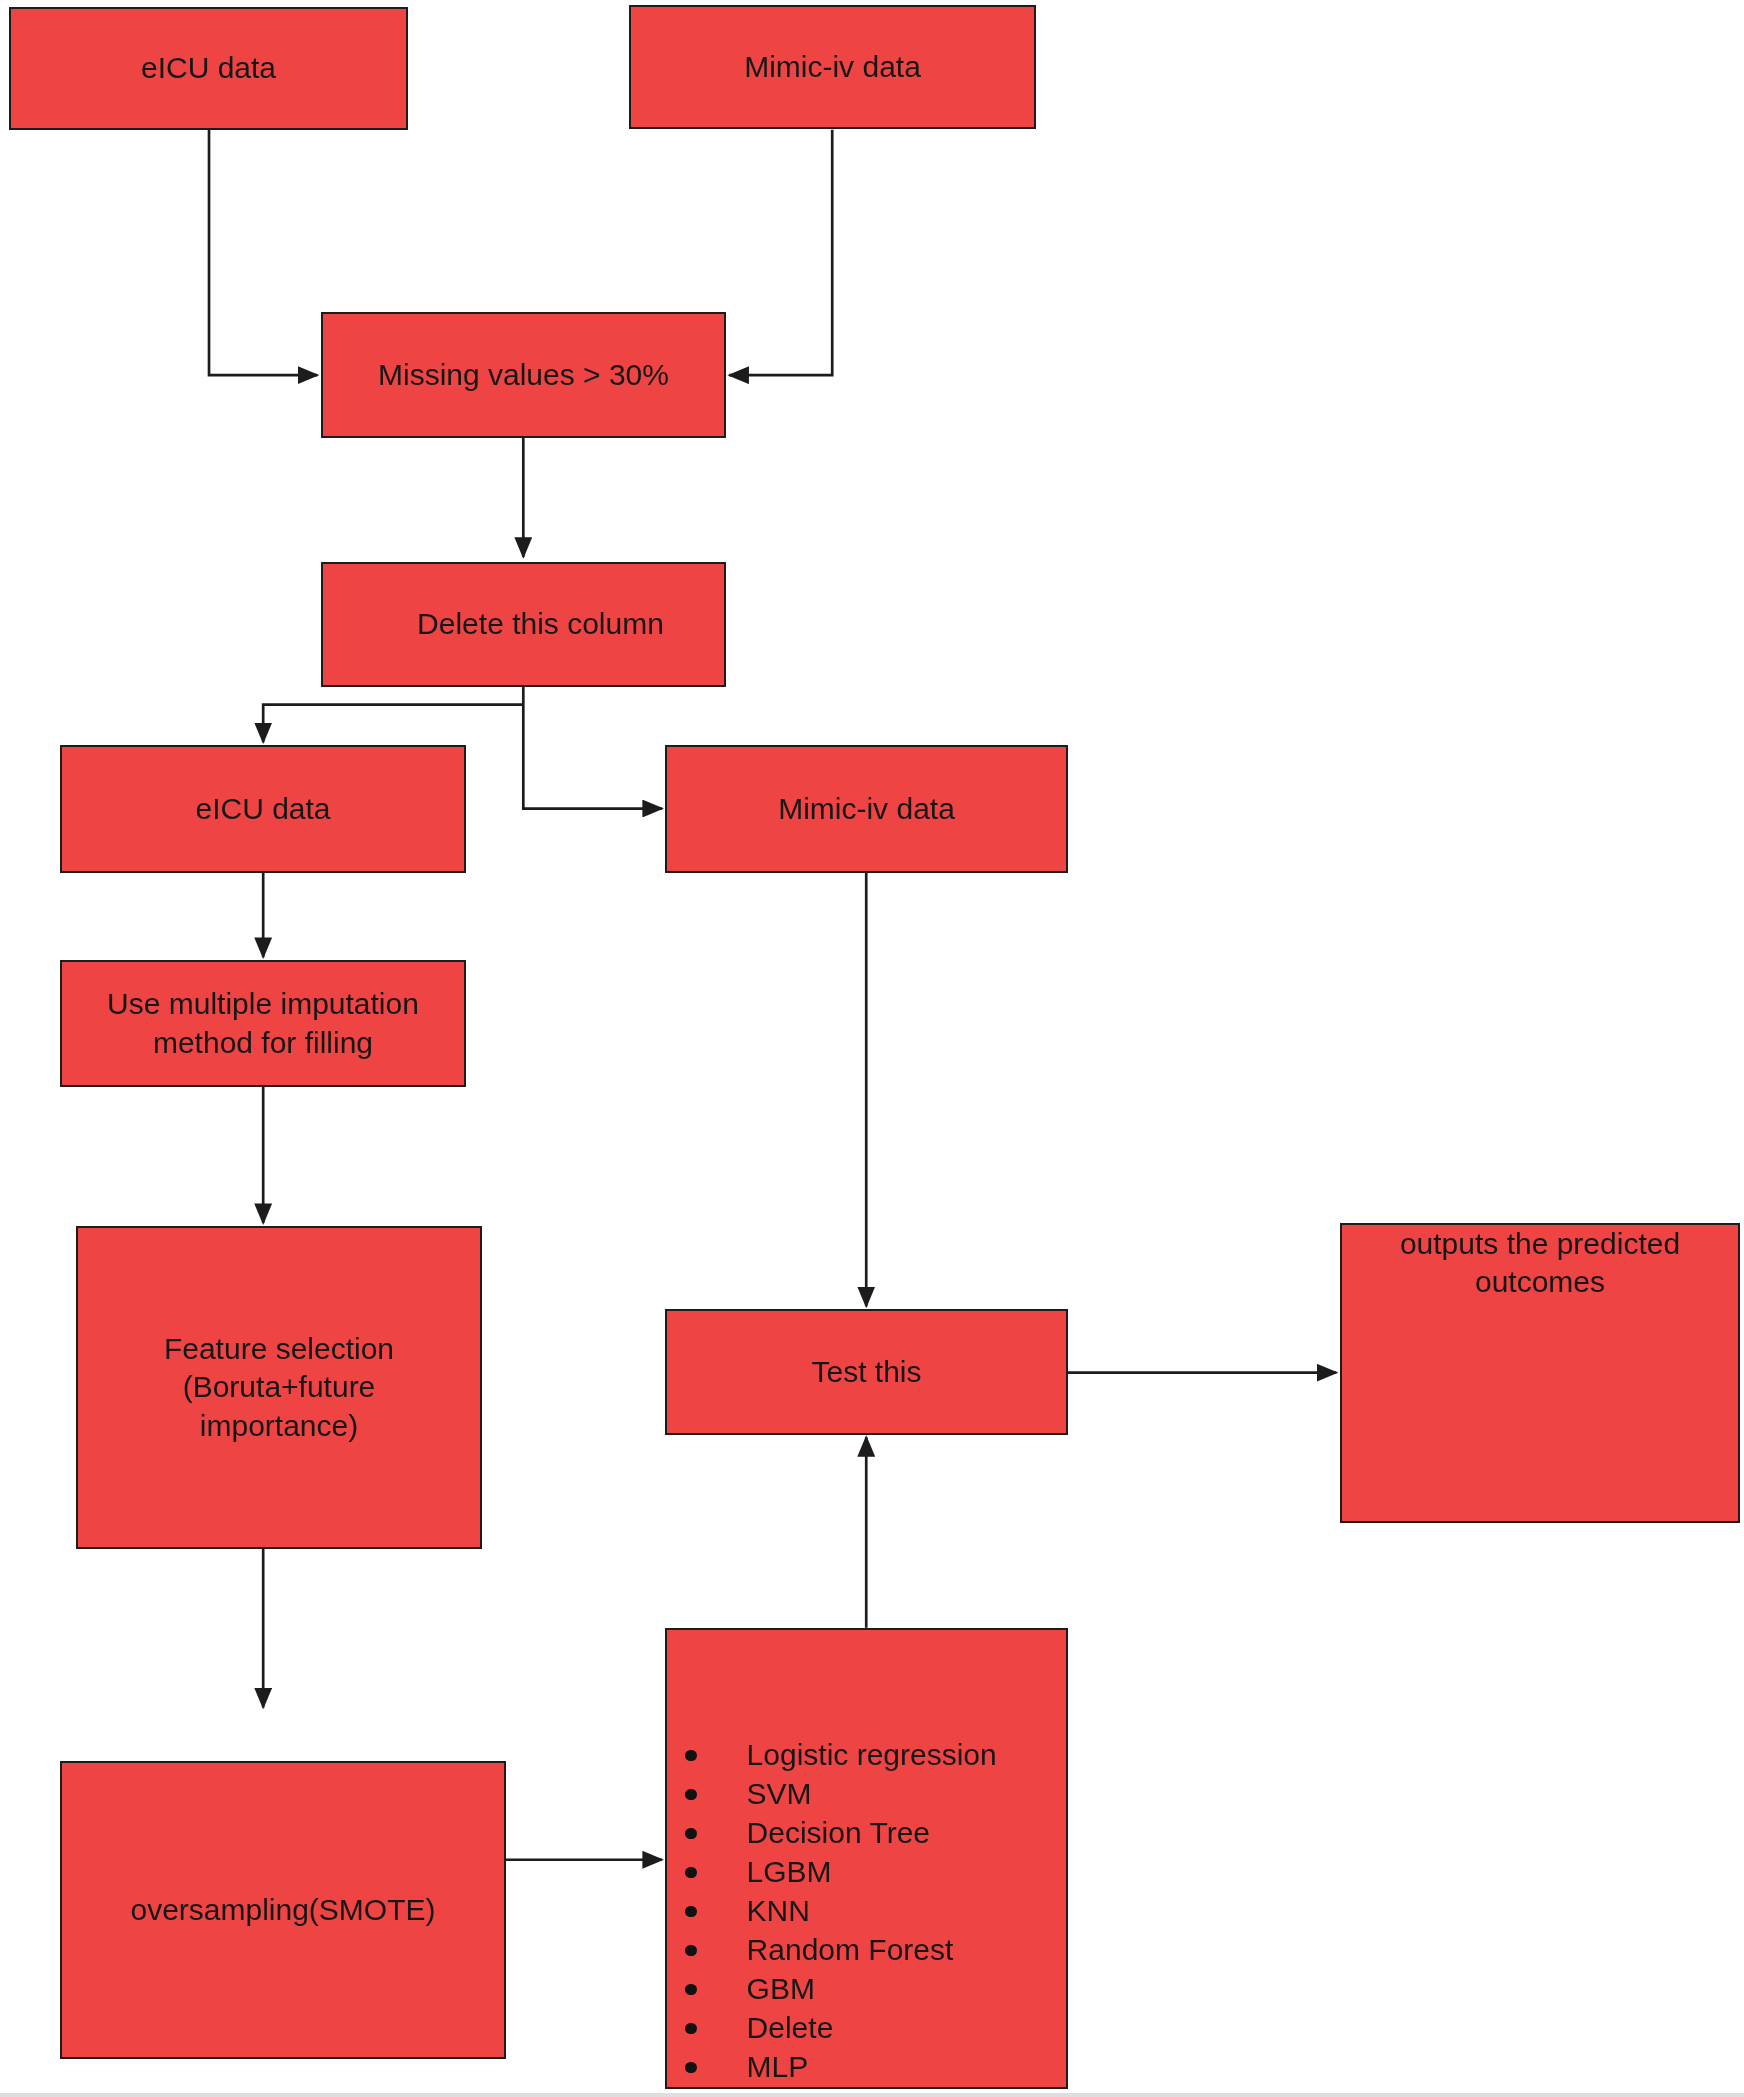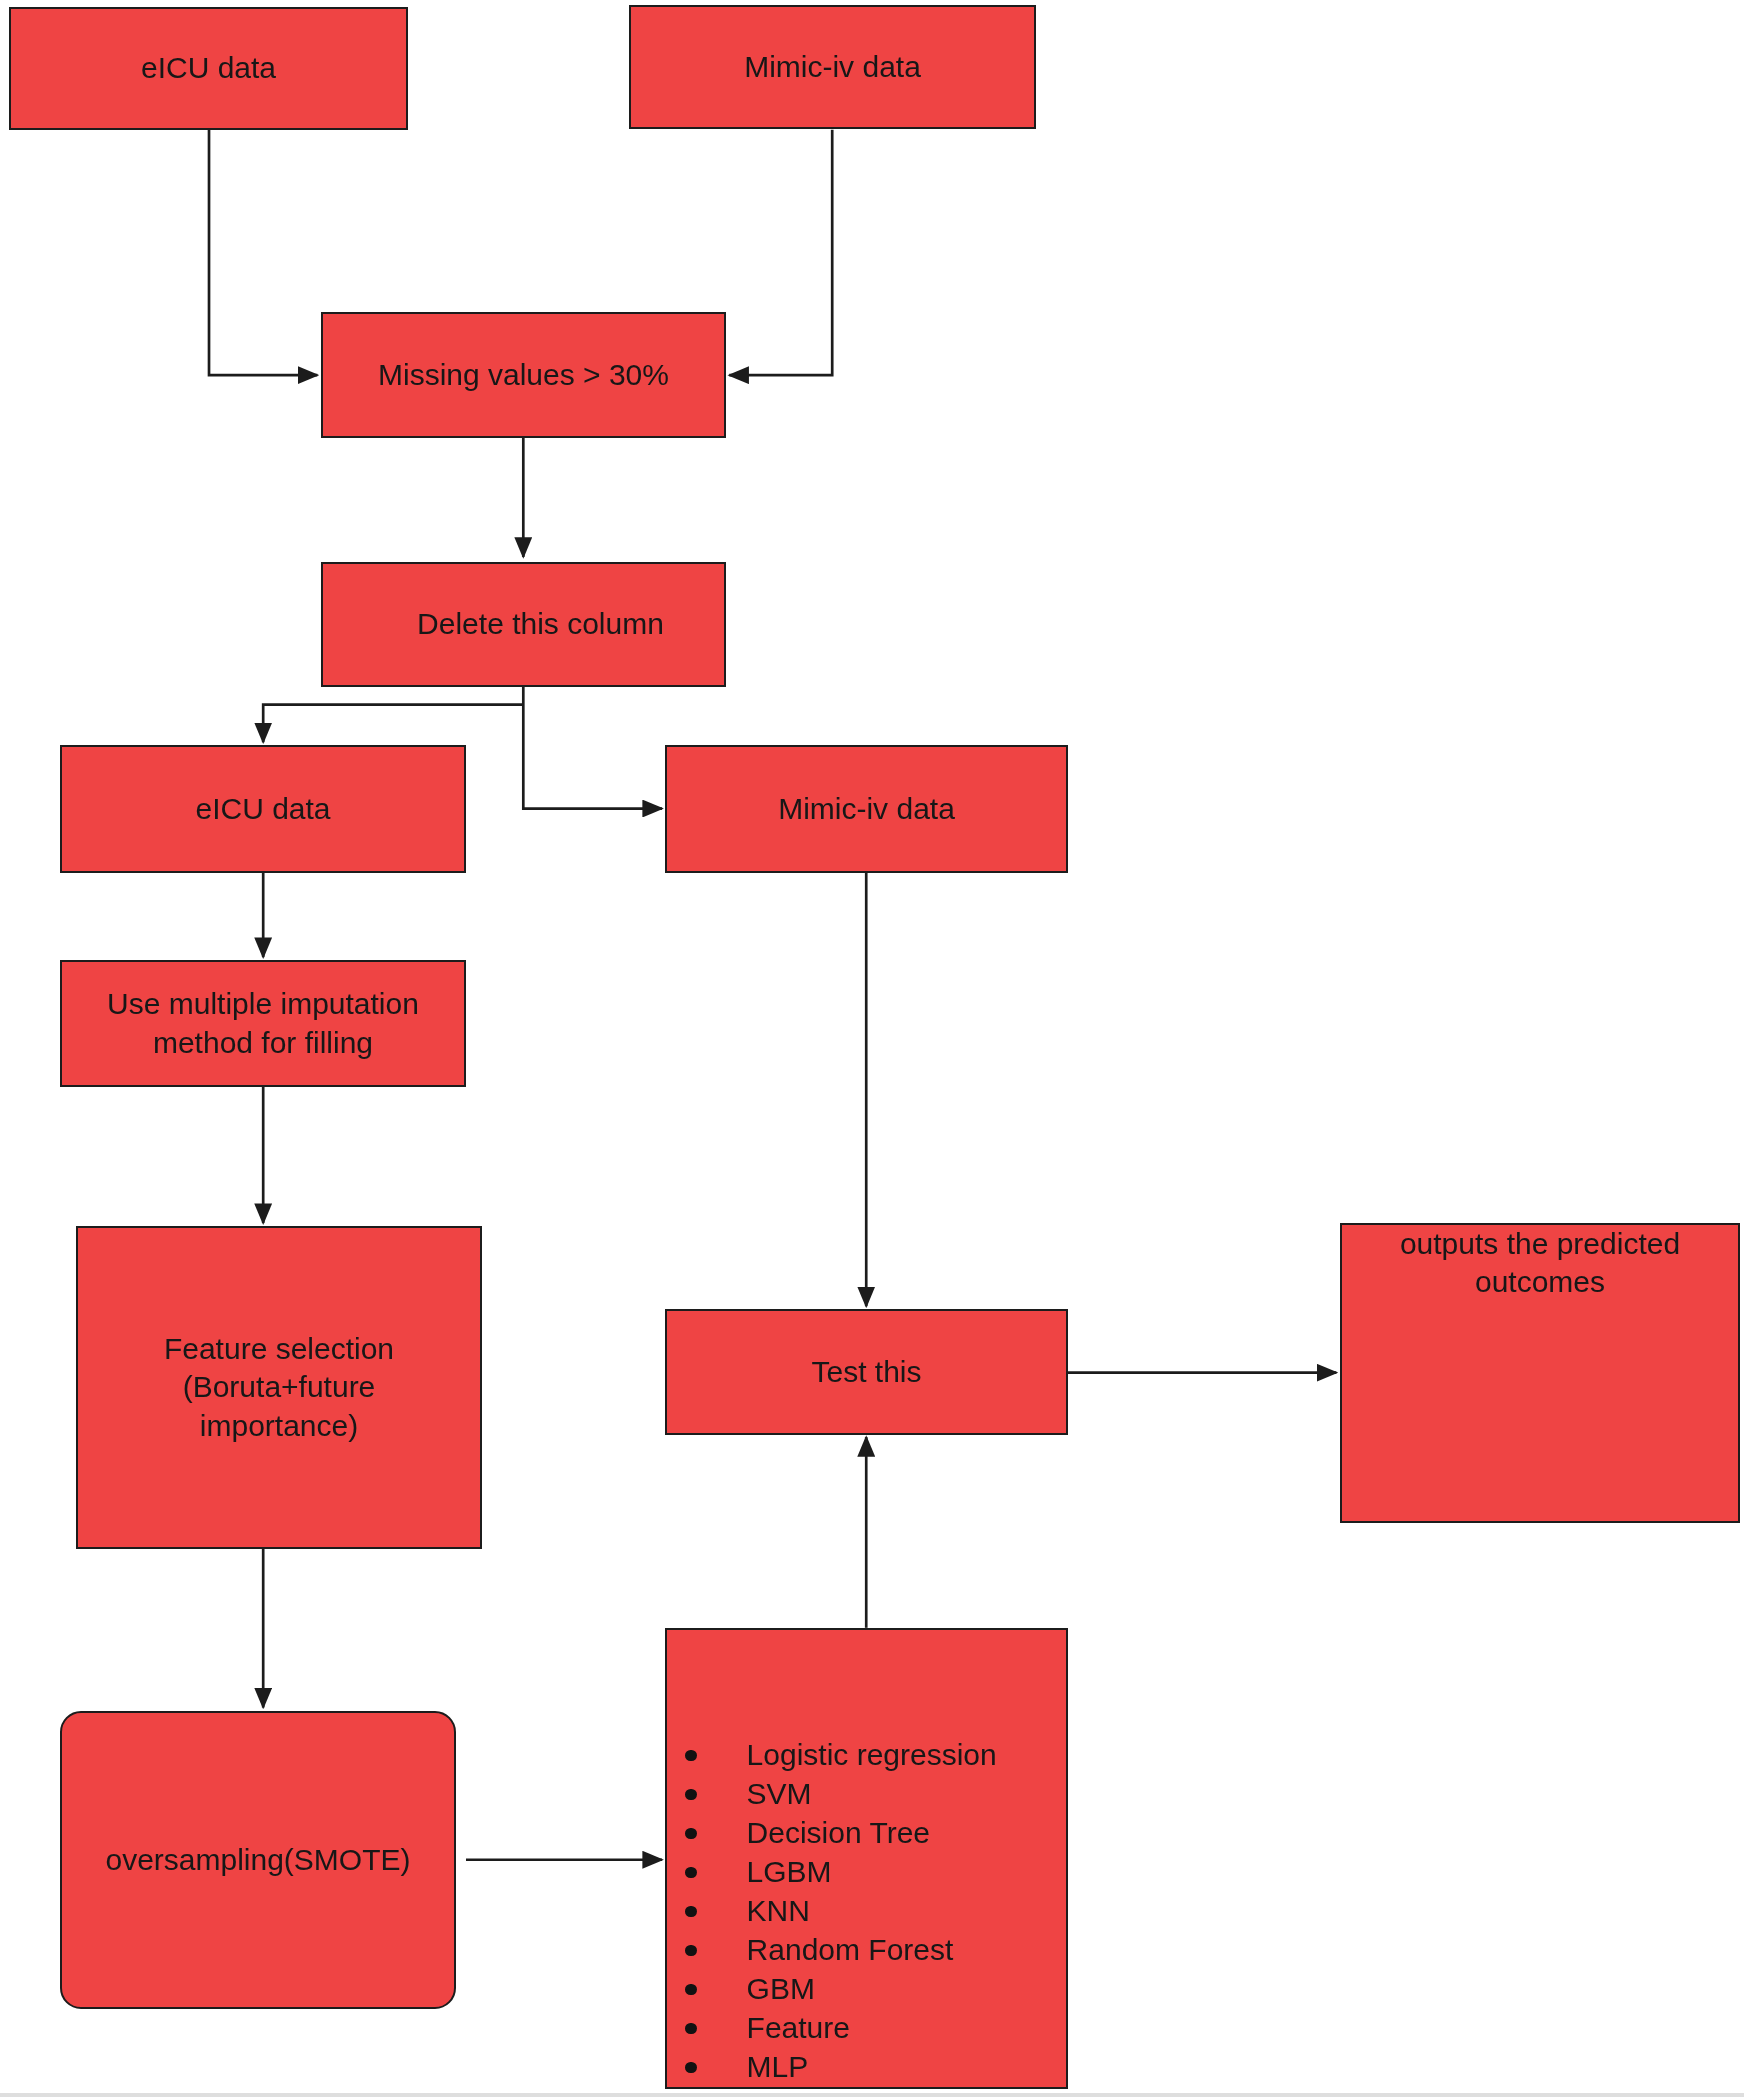--- a/index.html
+++ b/index.html
@@ -36,21 +36,21 @@
     line-height: 1.28;
   }
   .node-eicu-top    { left: 9px;   top: 7.2px;    width: 399px; height: 123px; }
   .node-mimic-top   { left: 629px;  top: 5.4px;    width: 407px; height: 124px; }
   .node-missing     { left: 321px;  top: 312px;  width: 405px; height: 126px; }
   .node-delete      { left: 321px;  top: 562px;  width: 405px; height: 125px; padding-left: 34px; }
   .node-eicu-clean  { left: 60px;   top: 745px;  width: 406px; height: 128px; }
   .node-mimic-clean { left: 665px;  top: 745px;  width: 403px; height: 128px; }
   .node-imputation  { left: 60px;   top: 960px; width: 406px; height: 127px; padding: 0 11px; }
   .node-feature     { left: 60px;   top: 1226px; width: 406px; height: 323px; padding: 16px 34px; margin-left: 16px; }
-  .node-smote       { left: 60px;   top: 1711px; width: 396px; height: 298px; border-radius: 21px; }
+  .node-smote       { left: 60px;   top: 1761px; width: 446px; height: 298px; }
   .node-test        { left: 665px;  top: 1309px; width: 403px; height: 126px; }
   .node-outputs     { left: 1340px; top: 1223px; width: 400px; height: 300px; padding: 0 21.5px; align-items: flex-start; }
   .node-outputs .label-wrap { }
   .node-models      { left: 665px;  top: 1628px; width: 403px; height: 461px;
                       align-items: flex-end; justify-content: flex-start;
                       text-align: left; padding-top: 48px; }
   .model-list {
     list-style: none;
     margin: 0;
     padding: 0;
@@ -176,21 +176,21 @@
       <li>
         <span class="bullet"></span>
         <span>Random Forest</span>
       </li>
       <li>
         <span class="bullet"></span>
         <span>GBM</span>
       </li>
       <li>
         <span class="bullet"></span>
-        <span>Feature</span>
+        <span>Delete</span>
       </li>
       <li>
         <span class="bullet"></span>
         <span>MLP</span>
       </li>
     </ul>
   </div>
 
   <div class="scan-edge"></div>
 

